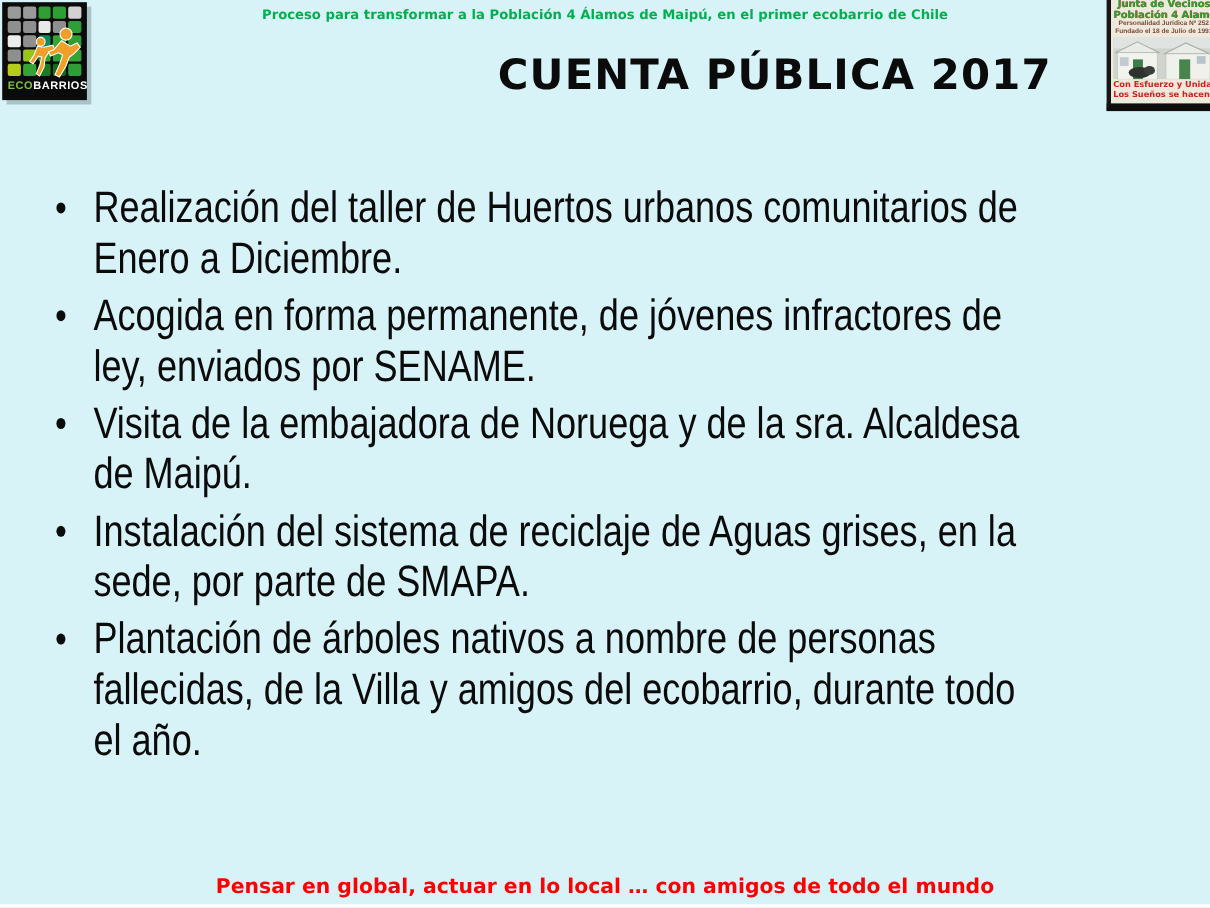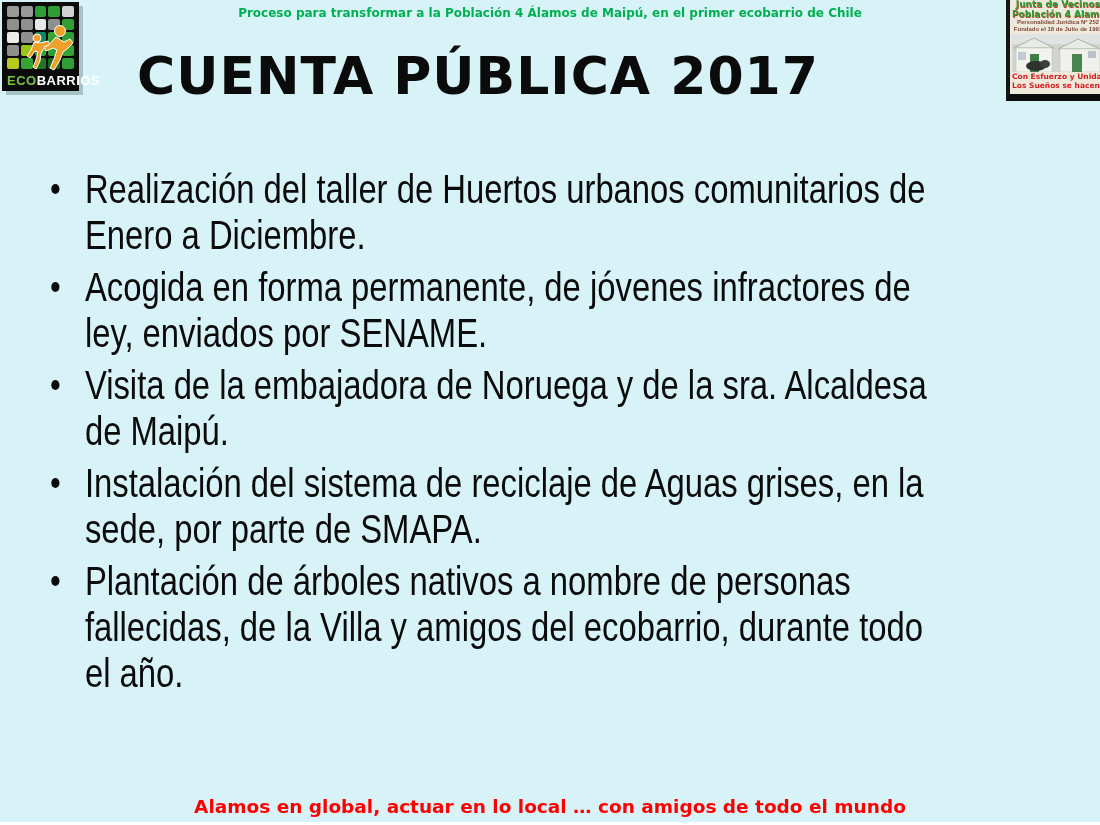--- a/index.html
+++ b/index.html
@@ -19,23 +19,23 @@
   
   .header-line {
     position:absolute; top:6px; left:90px; width:920px;
     text-align:center;
     font-family:"DejaVu Sans", sans-serif;
     font-weight:bold; font-size:12px; letter-spacing:0px;
     color:#00b050;
   }
   .slide-title {
     position:absolute; top:46px; left:0; width:956px;
-    text-align:center;
-    font-family:"DejaVu Sans", sans-serif;
-    font-weight:bold; font-size:52px; letter-spacing:1px;
+    text-align:right;
+    font-family:"DejaVu Sans", sans-serif;
+    font-weight:bold; font-size:38px; letter-spacing:1px;
     color:#0b0b0b;
   }
 
   
   .logo-left {
     position:absolute; left:2px; top:2px;
     width:77px; height:89px;
     background:#0b0b0b;
     padding:4px 5px 2px 5px;
     box-shadow:4px 4px 0 #a8c3c8;
@@ -47,21 +47,21 @@
     grid-auto-rows:11px;
     gap:2px;
     height:63px;
   }
   .logo-grid span { border-radius:2px; }
   .logo-figures {
     position:absolute; right:-2px; bottom:-4px; width:52px; height:50px;
   }
   .logo-text {
     margin-top:4px;
-    font-size:13px; font-weight:bold; letter-spacing:0.5px;
+    font-size:10px; font-weight:bold; letter-spacing:0.5px;
     font-family:"Liberation Sans", sans-serif;
     white-space:nowrap;
   }
   .logo-text .eco { color:#7cc242; }
   .logo-text .barrios { color:#ffffff; }
 
   
   .logo-right {
     position:absolute; left:1006px; top:0;
     width:100px; height:101px;
@@ -215,15 +215,15 @@
 ley, enviados por SENAME.</li>
   <li>Visita de la embajadora de Noruega y de la sra. Alcaldesa
 de Maipú.</li>
   <li>Instalación del sistema de reciclaje de Aguas grises, en la
 sede, por parte de SMAPA.</li>
   <li>Plantación de árboles nativos a nombre de personas
 fallecidas, de la Villa y amigos del ecobarrio, durante todo
 el año.</li>
 </ul>
 
-<div class="footer-line">Alamos en global, actuar en lo local … con amigos de todo el mundo</div>
+<div class="footer-line">Pensar en global, actuar en lo local … con amigos de todo el mundo</div>
 
 <div class="bottom-edge"></div>
 
 </body></html>

